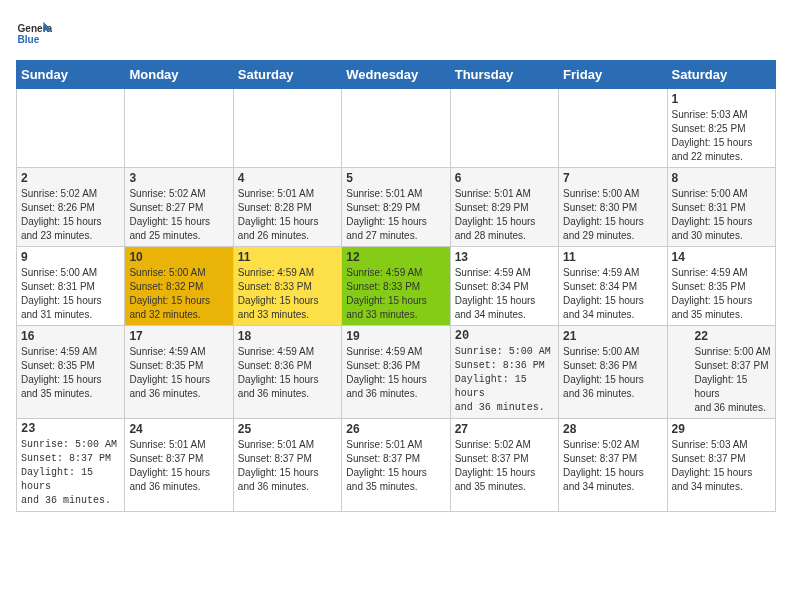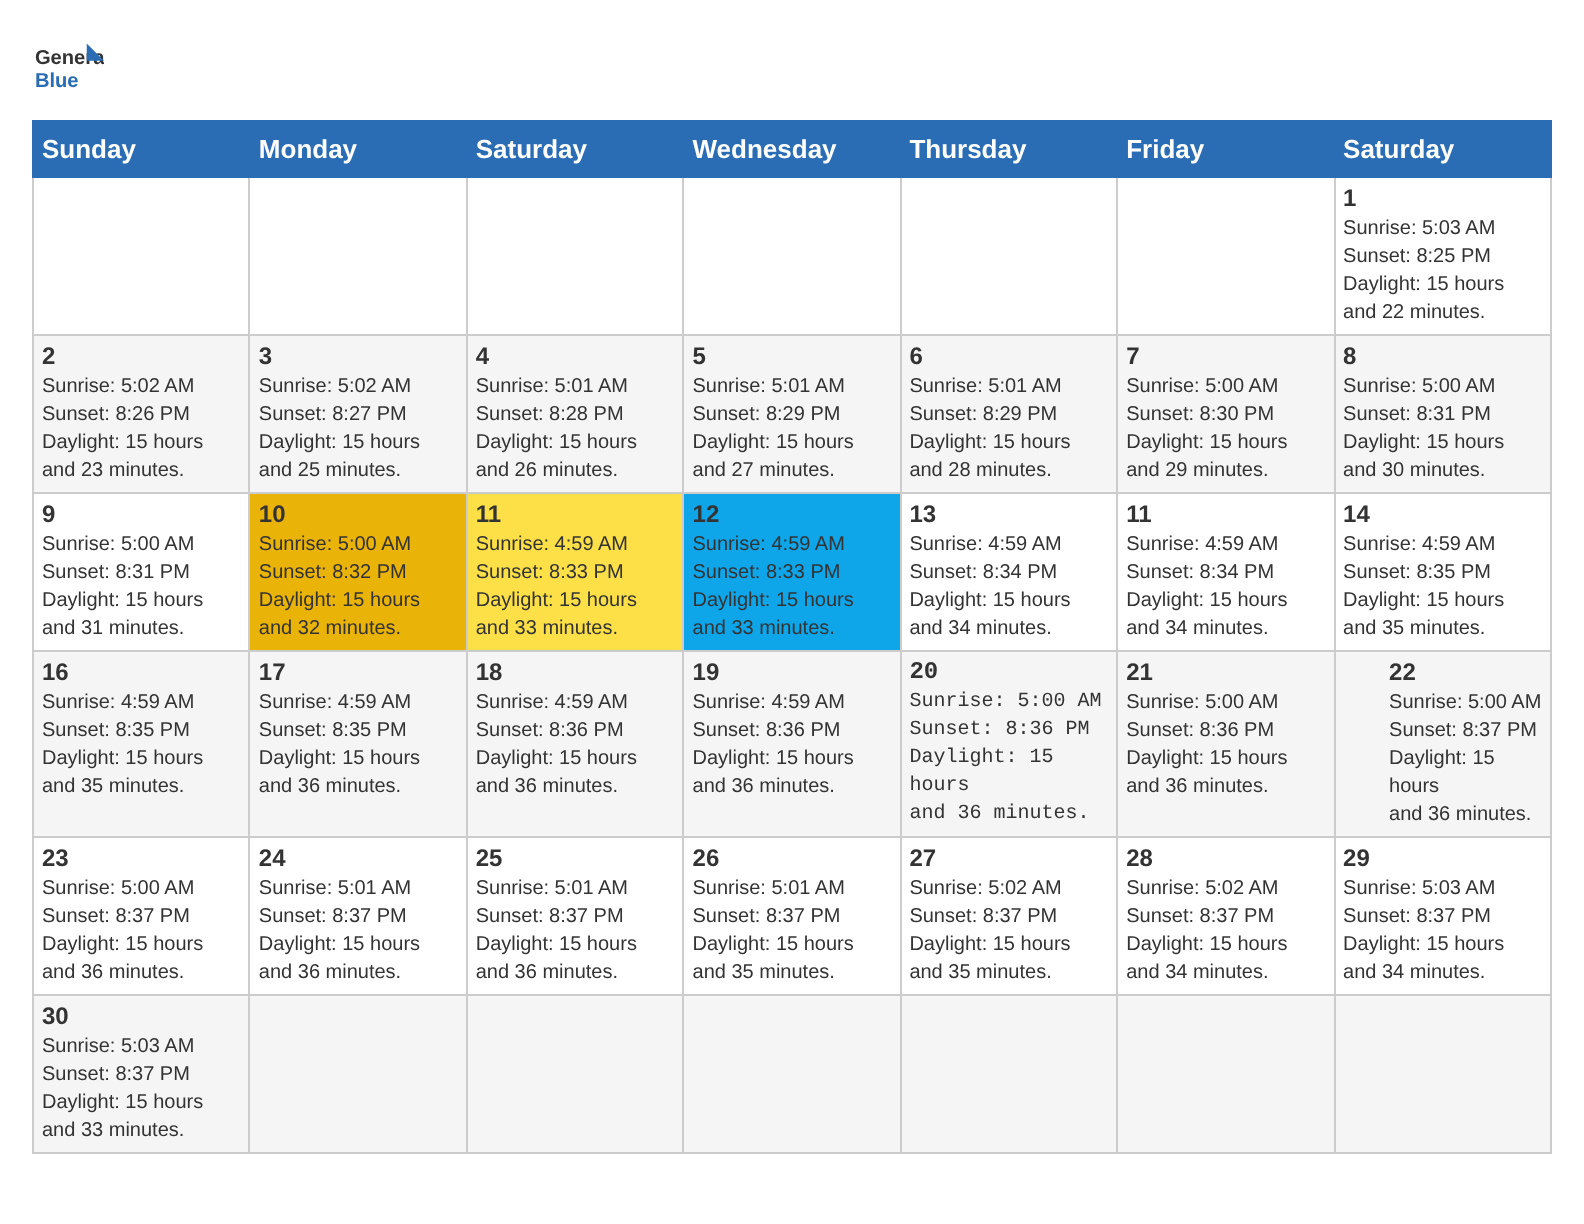--- a/index.html
+++ b/index.html
@@ -193,21 +193,21 @@
 Daylight: 15 hours
 and 32 minutes.</div>
         </td>
         <td style="background: #fde047;">
           <span class="day-num">11</span>
           <div class="day-info" style="white-space: pre-line;">Sunrise: 4:59 AM
 Sunset: 8:33 PM
 Daylight: 15 hours
 and 33 minutes.</div>
         </td>
-        <td style="background: #0ea5e9;">
+        <td style="background: #84cc16;">
           <span class="day-num">12</span>
           <div class="day-info" style="white-space: pre-line;">Sunrise: 4:59 AM
 Sunset: 8:33 PM
 Daylight: 15 hours
 and 33 minutes.</div>
         </td>
         <td style="background: rgb(255, 255, 255);">
           <span class="day-num">13</span>
           <div class="day-info" style="white-space: pre-line;">Sunrise: 4:59 AM
 Sunset: 8:34 PM
@@ -274,21 +274,21 @@
         </td>
         <td style="background: rgb(245, 245, 245); padding-left: 27px;">
           <span class="day-num">22</span>
           <div class="day-info" style="white-space: pre-line;">Sunrise: 5:00 AM
 Sunset: 8:37 PM
 Daylight: 15 hours
 and 36 minutes.</div>
         </td>
       </tr>
       <tr>
-        <td style="background: rgb(255, 255, 255);">
+        <td style="background: rgb(255, 255, 255); font-family: Liberation Mono, monospace;">
           <span class="day-num">23</span>
           <div class="day-info" style="white-space: pre-line;">Sunrise: 5:00 AM
 Sunset: 8:37 PM
 Daylight: 15 hours
 and 36 minutes.</div>
         </td>
         <td style="background: rgb(255, 255, 255);">
           <span class="day-num">24</span>
           <div class="day-info" style="white-space: pre-line;">Sunrise: 5:01 AM
 Sunset: 8:37 PM
@@ -323,30 +323,15 @@
 Daylight: 15 hours
 and 34 minutes.</div>
         </td>
         <td style="background: rgb(255, 255, 255); margin-left: 12px;">
           <span class="day-num">29</span>
           <div class="day-info" style="white-space: pre-line;">Sunrise: 5:03 AM
 Sunset: 8:37 PM
 Daylight: 15 hours
 and 34 minutes.</div>
         </td>
-      </tr>
-      <tr>
-        <td style="background: rgb(245, 245, 245);">
-          <span class="day-num">30</span>
-          <div class="day-info" style="white-space: pre-line;">Sunrise: 5:03 AM
-Sunset: 8:37 PM
-Daylight: 15 hours
-and 33 minutes.</div>
-        </td>
-        <td class="empty-cell" style="background: rgb(245, 245, 245);"></td>
-        <td class="empty-cell" style="background: rgb(245, 245, 245);"></td>
-        <td class="empty-cell" style="background: rgb(245, 245, 245);"></td>
-        <td class="empty-cell" style="background: rgb(245, 245, 245);"></td>
-        <td class="empty-cell" style="background: rgb(245, 245, 245);"></td>
-        <td class="empty-cell" style="background: rgb(245, 245, 245);"></td>
       </tr>
     </tbody>
 </table>
 
 </body></html>

